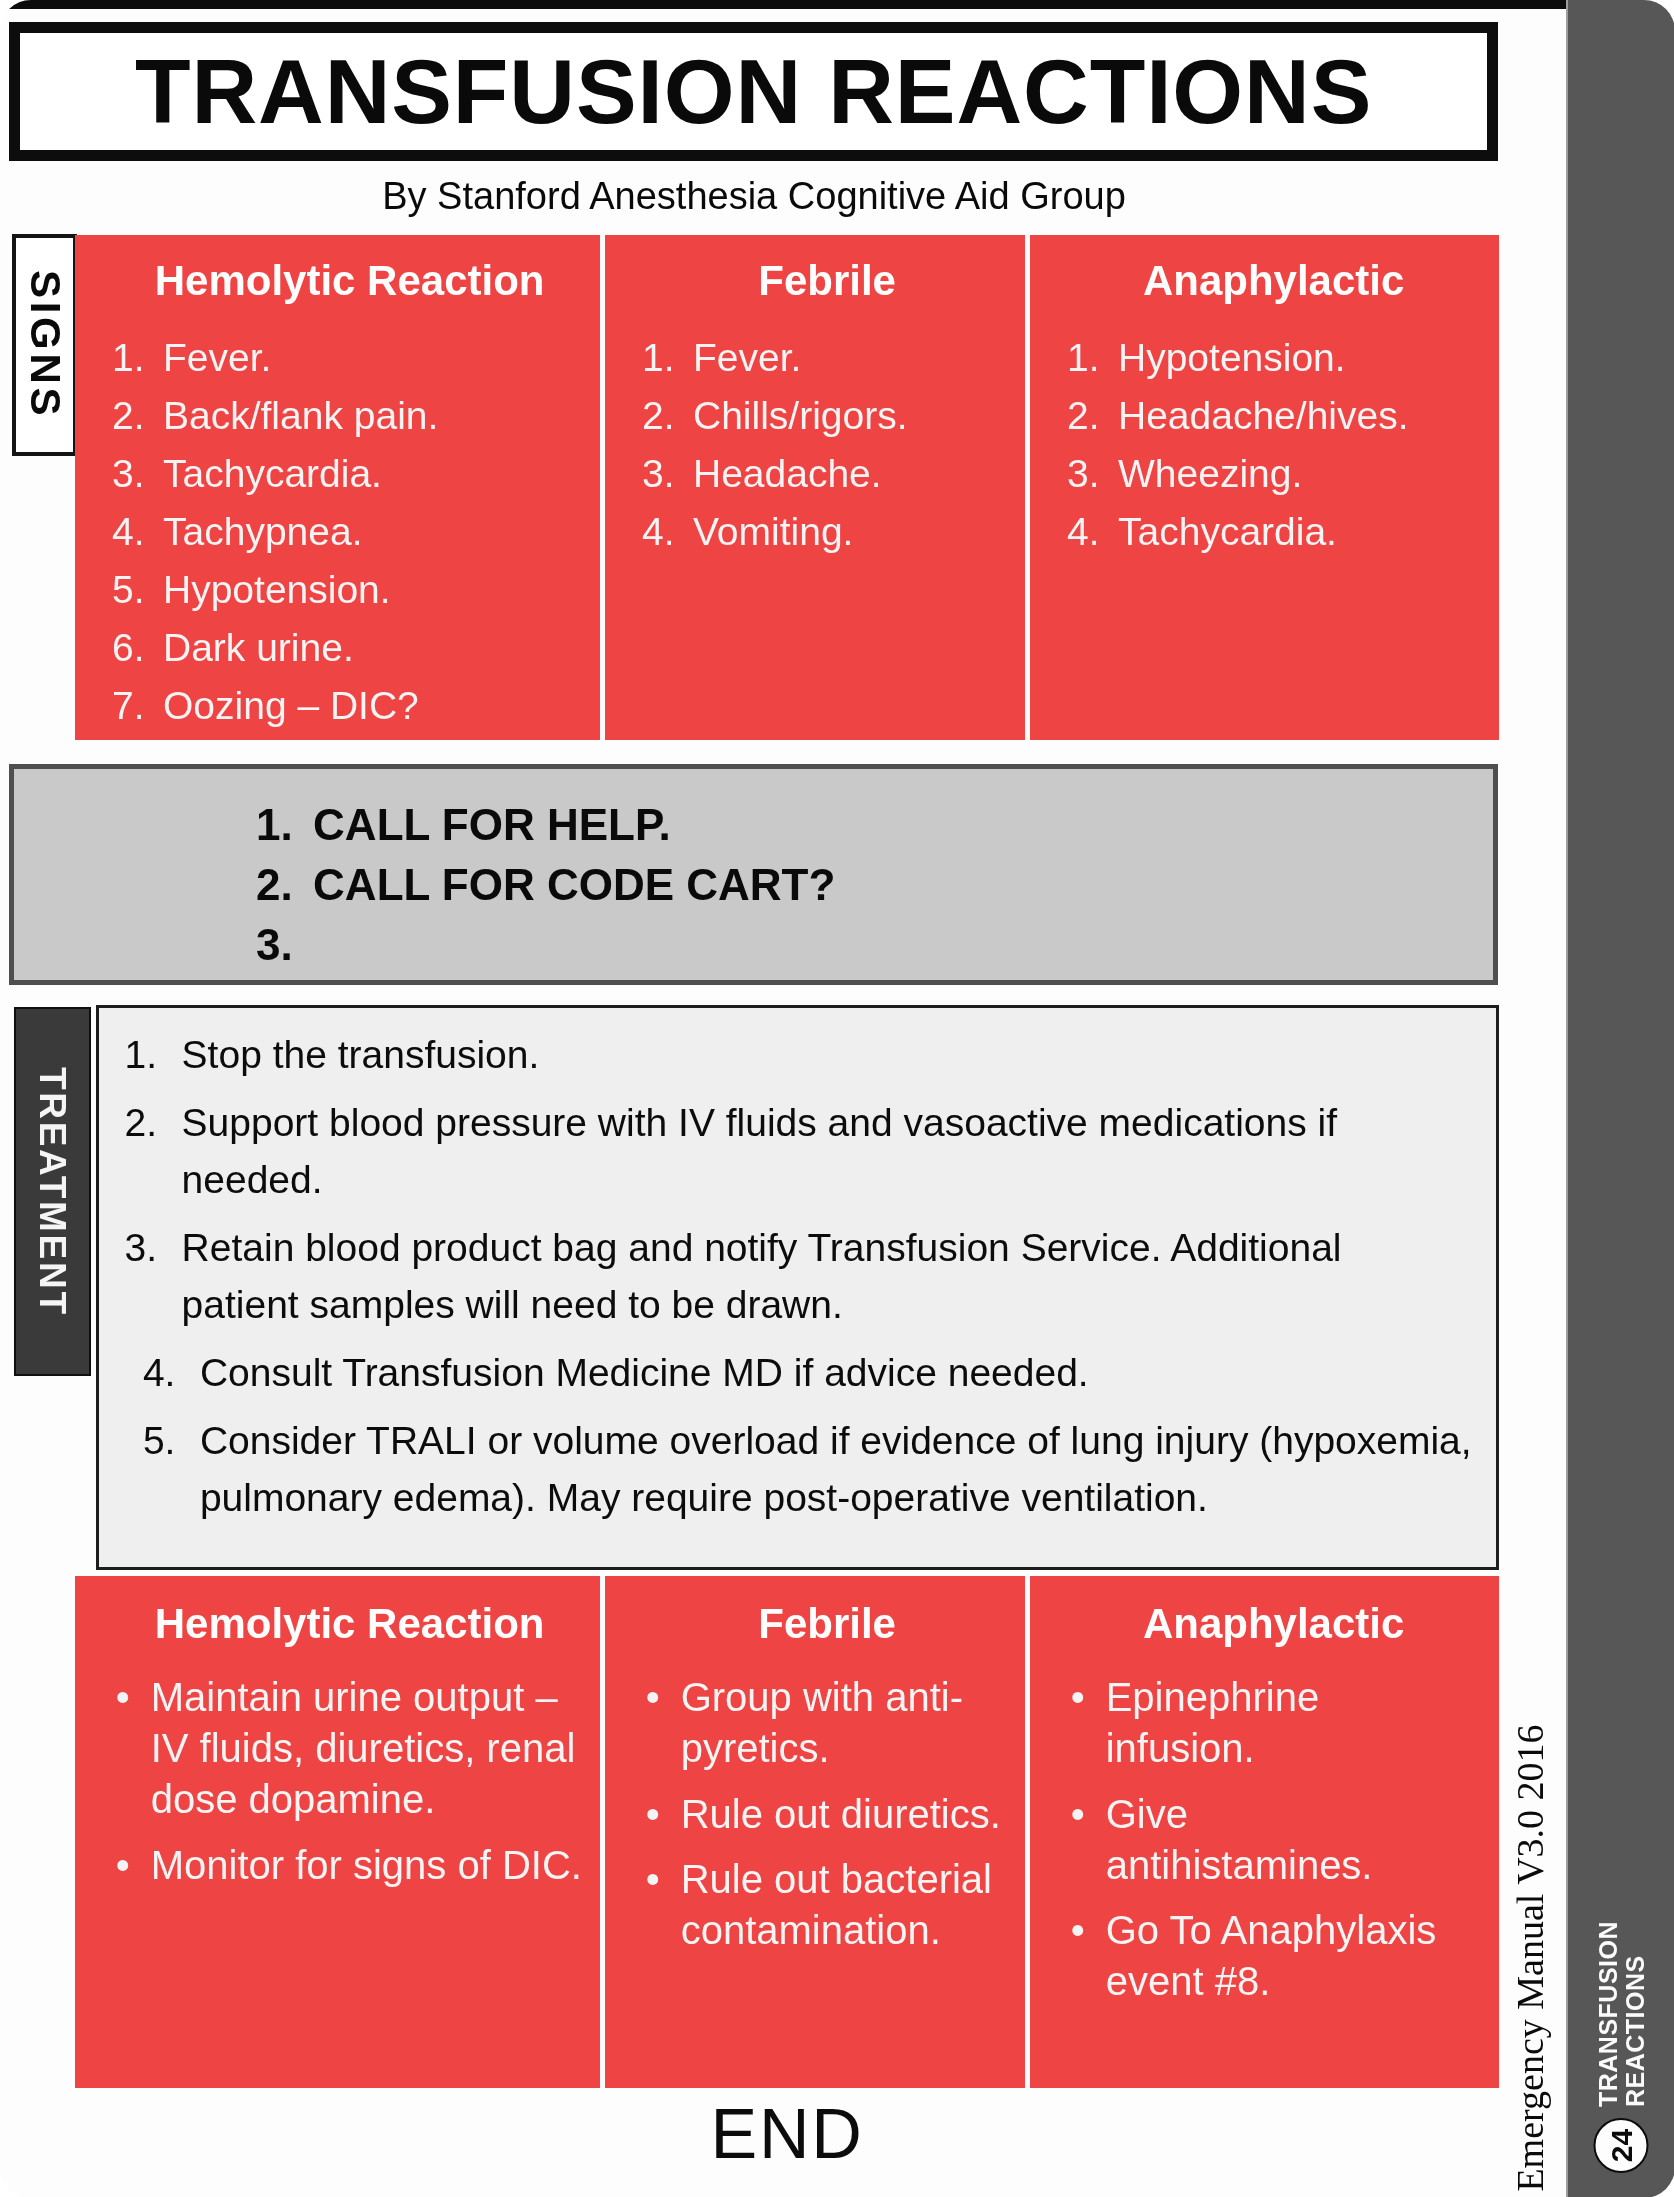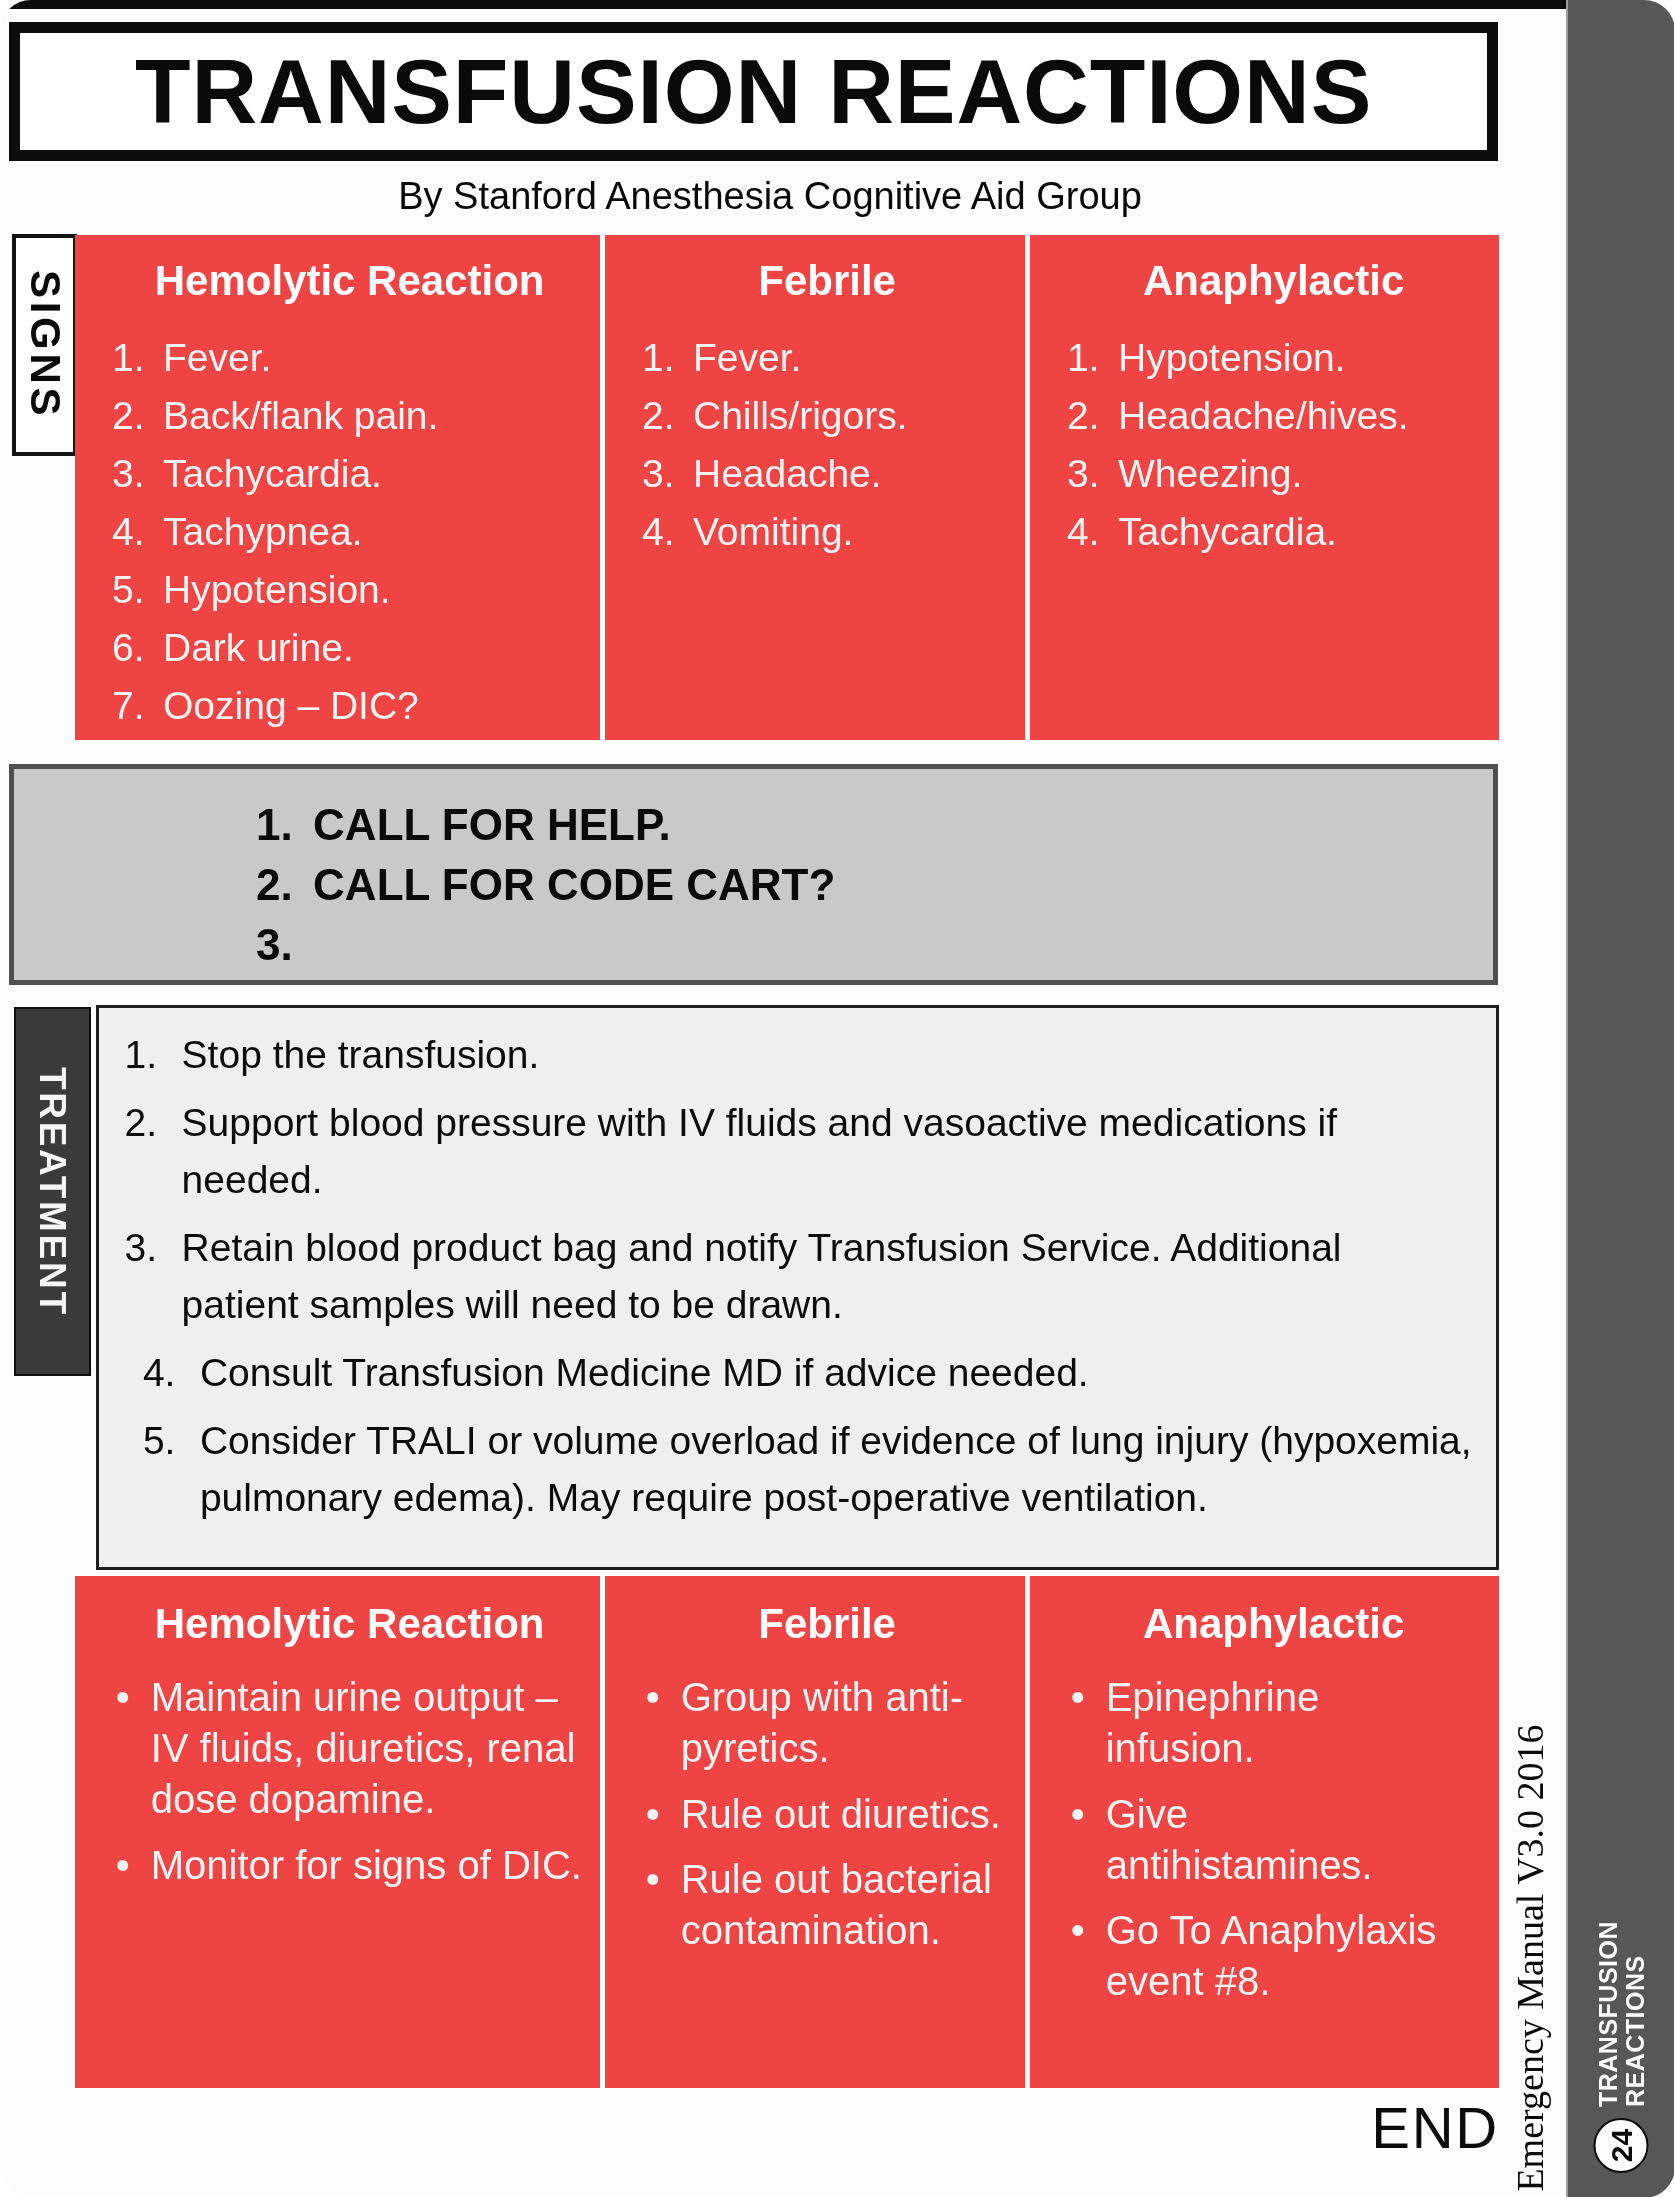--- a/index.html
+++ b/index.html
@@ -17,21 +17,21 @@
   .title-box{
     position:absolute;left:9.1px;top:22px;width:1467px;height:117px;
     border:11px solid #0d0d0d;background:#fff;
     display:flex;align-items:center;justify-content:center;
   }
   .title-box h1{
     margin:0;font-size:91px;font-weight:bold;letter-spacing:0.9px;color:#0a0a0a;
     white-space:nowrap;
   }
   .subtitle{
-    position:absolute;left:16px;top:175px;width:1508px;text-align:center;
+    position:absolute;left:0;top:175px;width:1508px;text-align:center;
     font-size:38px;color:#0a0a0a;
   }
 
   
   .signs-tab{
     position:absolute;left:12px;top:234px;width:57px;height:214px;
     background:#fff;border:4.6px solid #141414;
     display:flex;align-items:center;justify-content:center;
   }
   .signs-tab span{
@@ -86,22 +86,22 @@
     position:absolute;left:96px;top:1005px;width:1403px;height:565px;
     box-sizing:border-box;background:#efefef;border:3.7px solid #1d1d1d;
     padding:18.3px 0 0 25.6px;
   }
   .tstep{display:flex;font-size:39px;line-height:57px;margin-bottom:11px;color:#0c0c0c;}
   .tstep .n{flex:0 0 57px;}
   .tstep .t{max-width:1279px;}
   .tstep:nth-child(4),.tstep:nth-child(5){margin-left:18.3px;}
 
   .end-label{
-    position:absolute;left:75px;top:2094px;width:1424px;text-align:right;
-    font-size:58px;letter-spacing:1.8px;color:#0c0c0c;
+    position:absolute;left:75px;top:2094px;width:1424px;text-align:center;
+    font-size:70px;letter-spacing:1.8px;color:#0c0c0c;
   }
 
   
   .credit{
     position:absolute;left:1497px;top:1718px;width:66px;height:480px;
   }
   .credit .rot{
     position:absolute;left:50%;top:50%;width:480px;height:66px;
     transform:translate(-50%,-50%) rotate(-90deg);
     font-family:"Liberation Serif","DejaVu Serif",serif;

